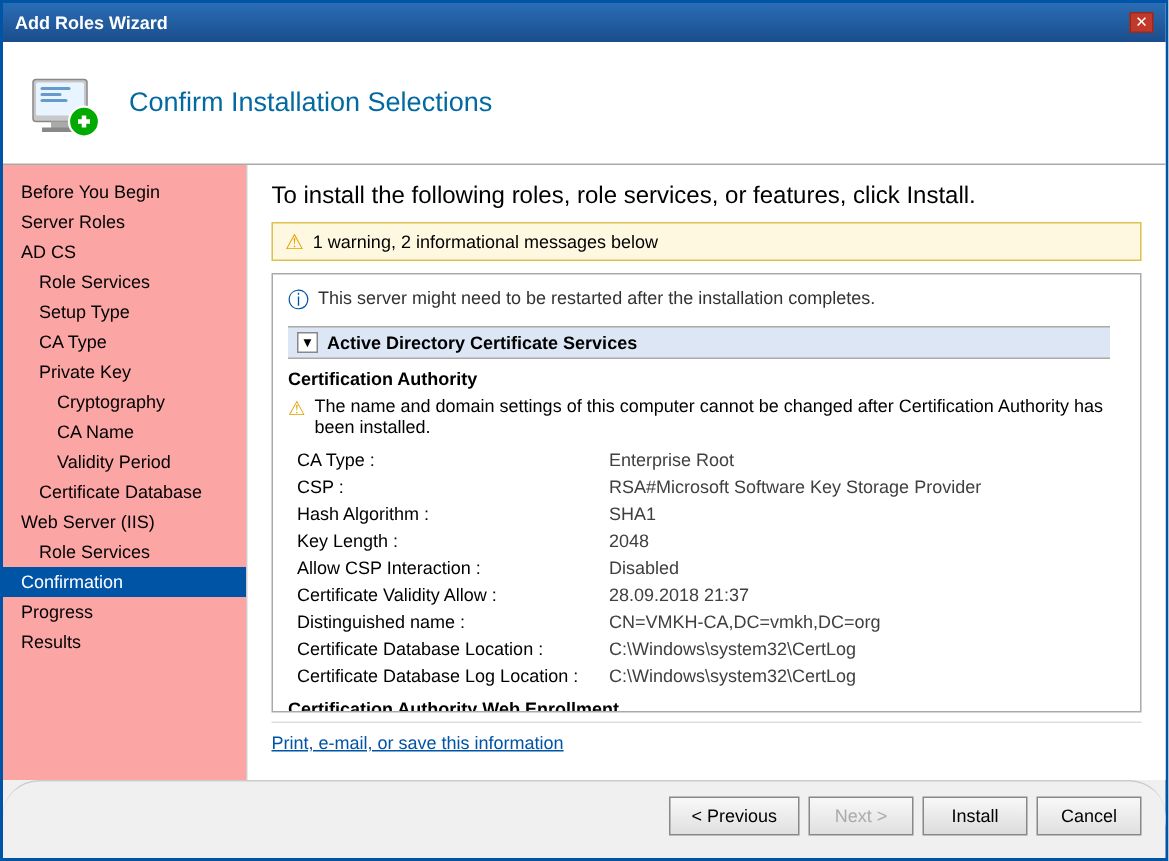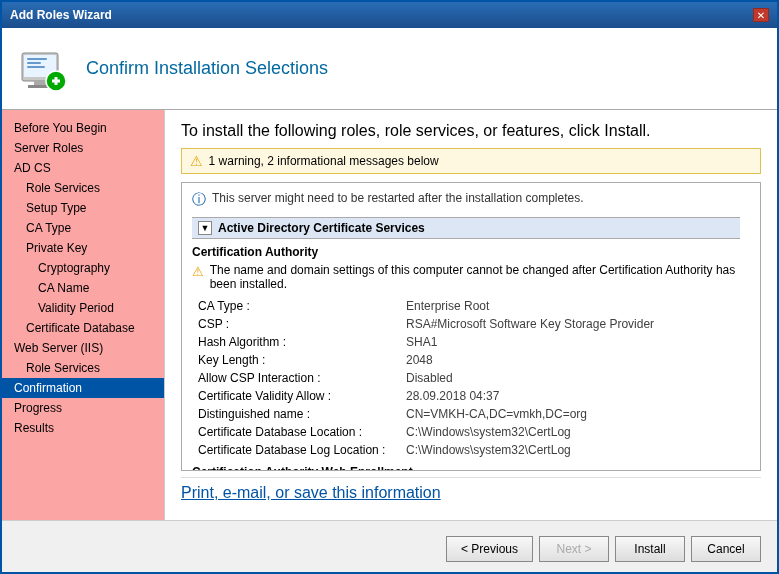--- a/index.html
+++ b/index.html
@@ -227,33 +227,34 @@
       margin: 4px 0 2px 0;
     }
     .link-area {
       padding: 6px 0;
       border-top: 1px solid #ddd;
       margin-top: 6px;
     }
     .link-text {
       color: #0054a6;
       text-decoration: underline;
-      font-size: 16px;
+      font-size: 12px;
       cursor: pointer;
     }
     .footer {
       background: #f0f0f0;
       border-top: 1px solid #ccc;
       padding: 10px 16px;
       display: flex;
       justify-content: flex-end;
-      align-items: flex-end;
+      align-items: flex-start;
       gap: 6px;
       flex-shrink: 0;
       height: 52px;
+      border-radius: 24px;
     }
     .btn {
       padding: 4px 14px;
       font-size: 12px;
       border: 1px solid #888;
       background: linear-gradient(to bottom, #f8f8f8, #e0e0e0);
       cursor: pointer;
       min-width: 70px;
       height: 26px;
     }
@@ -364,21 +365,21 @@
                 <tr>
                   <td>Key Length :</td>
                   <td>2048</td>
                 </tr>
                 <tr>
                   <td>Allow CSP Interaction :</td>
                   <td>Disabled</td>
                 </tr>
                 <tr>
                   <td>Certificate Validity Allow :</td>
-                  <td>28.09.2018 04:37</td>
+                  <td>28.09.2018 21:37</td>
                 </tr>
                 <tr>
                   <td>Distinguished name :</td>
                   <td>CN=VMKH-CA,DC=vmkh,DC=org</td>
                 </tr>
                 <tr>
                   <td>Certificate Database Location :</td>
                   <td>C:\Windows\system32\CertLog</td>
                 </tr>
                 <tr>

